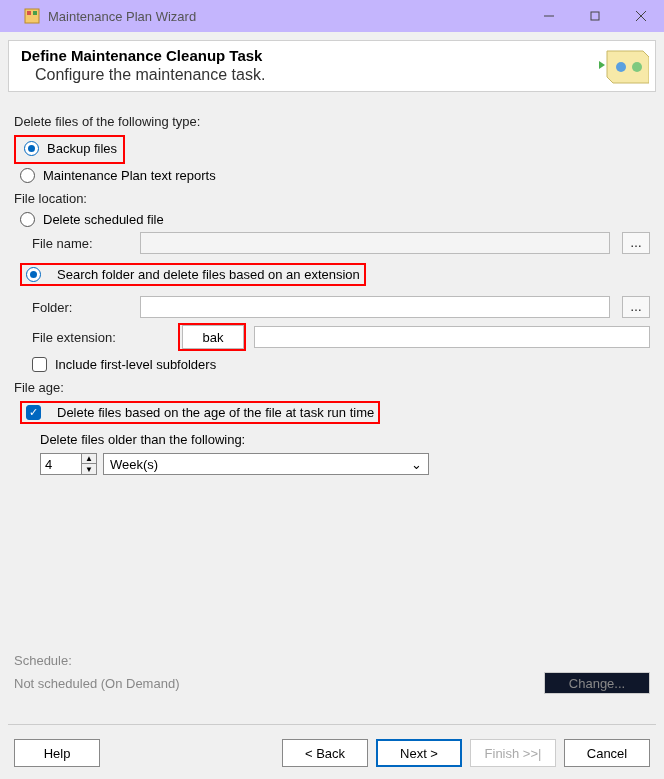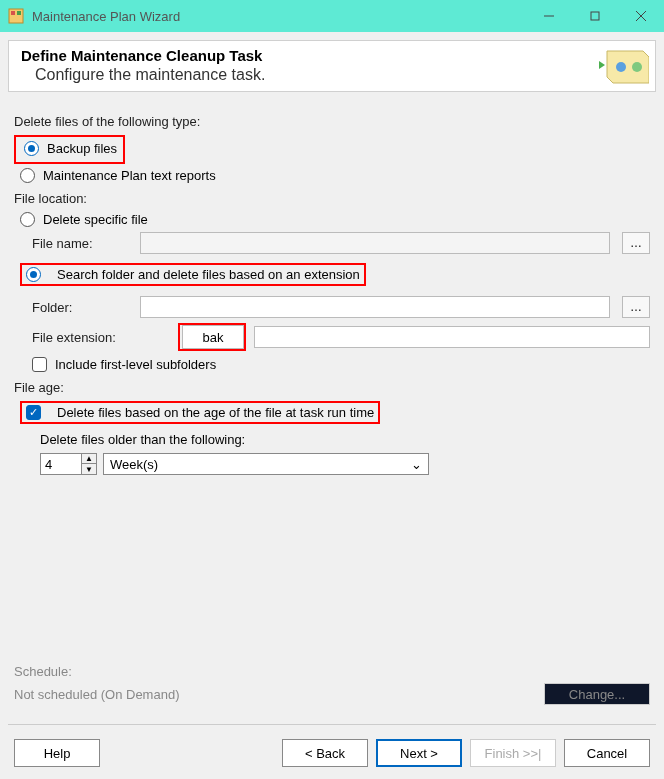--- a/index.html
+++ b/index.html
@@ -7,24 +7,24 @@
   font-family: 'Segoe UI', Tahoma, sans-serif;
   font-size: 13px;
   background: #f0f0f0;
   width: 664px;
   height: 779px;
   overflow: hidden;
   color: #000;
 }
 .titlebar {
   height: 32px;
-  background: #5eead4;
+  background: #c4b5fd;
   display: flex;
   align-items: center;
-  padding: 0 0 0 8px;
+  padding: 0 0 0 24px;
   color: #555;
 }
 .titlebar .app-icon {
   width: 16px; height: 16px;
   margin-right: 8px;
 }
 .titlebar .title { flex: 1; font-size: 13px; }
 .titlebar .win-controls { display: flex; }
 .titlebar .win-btn {
   width: 46px; height: 32px;
@@ -148,21 +148,21 @@
   height: 22px;
   border: 1px solid #888;
   background: #fff;
   display: flex; align-items: center; justify-content: space-between;
   padding: 0 6px;
   font-size: 13px;
 }
 .schedule-area {
   position: absolute;
   left: 14px; right: 14px;
-  bottom: 74px;
+  bottom: 85px;
   color: #888;
 }
 .schedule-area .sched-label { margin-bottom: 4px; }
 .schedule-area .sched-row { display: flex; align-items: center; justify-content: space-between; }
 .change-btn {
   width: 106px; height: 22px;
   border: 1px solid #ccc;
   background: #0f172a;
   color: #888;
   display: flex; align-items: center; justify-content: center;
@@ -251,21 +251,21 @@
 
   <div class="radio-row">
     <span class="radio"></span>
     <span>Maintenance Plan text reports</span>
   </div>
 
   <div class="section-label">File location:</div>
 
   <div class="radio-row">
     <span class="radio"></span>
-    <span>Delete specific file</span>
+    <span>Delete scheduled file</span>
   </div>
   <div class="field-row">
     <span class="field-label">File name:</span>
     <input class="text-input disabled" disabled="" style="">
     <div class="browse-btn">…</div>
   </div>
 
   <span class="highlight-row" style="margin-left:6px; margin-top:4px;">
     <span class="radio selected"></span>
     <span style="margin-left:8px;">Search folder and delete files based on an extension</span>

